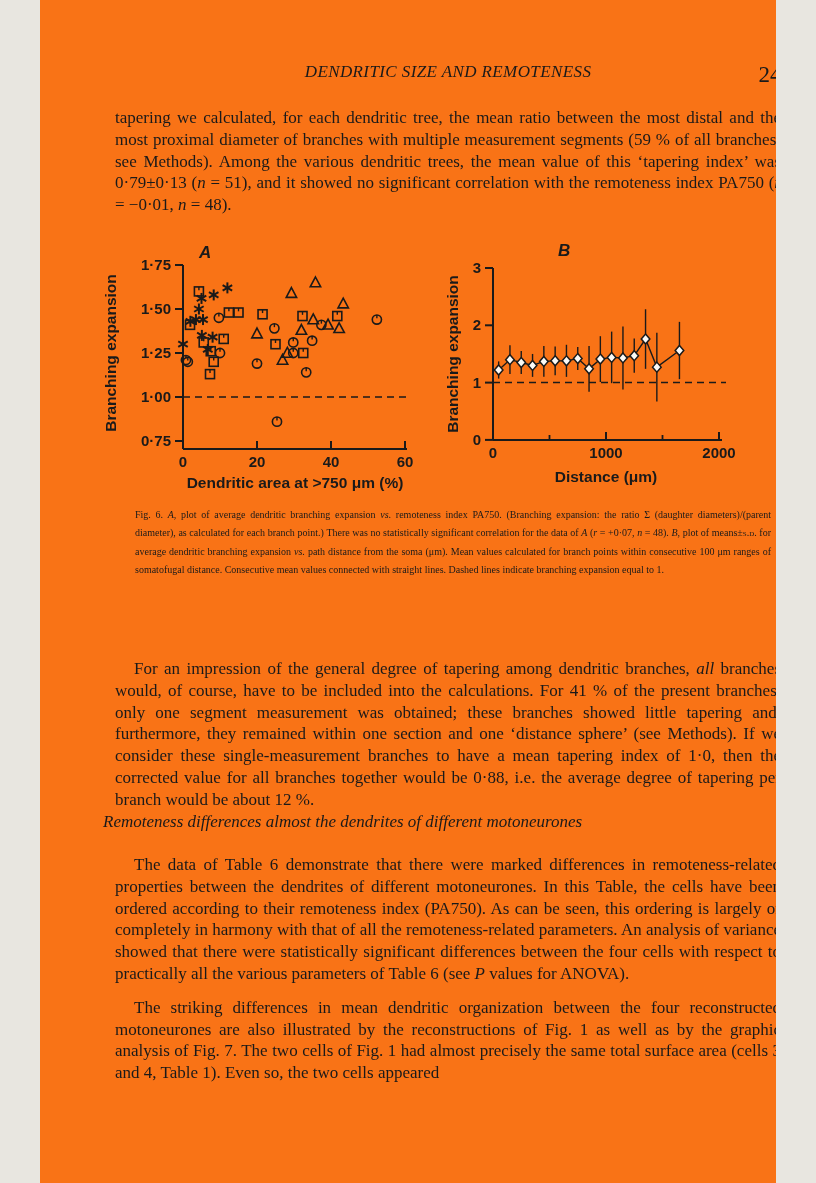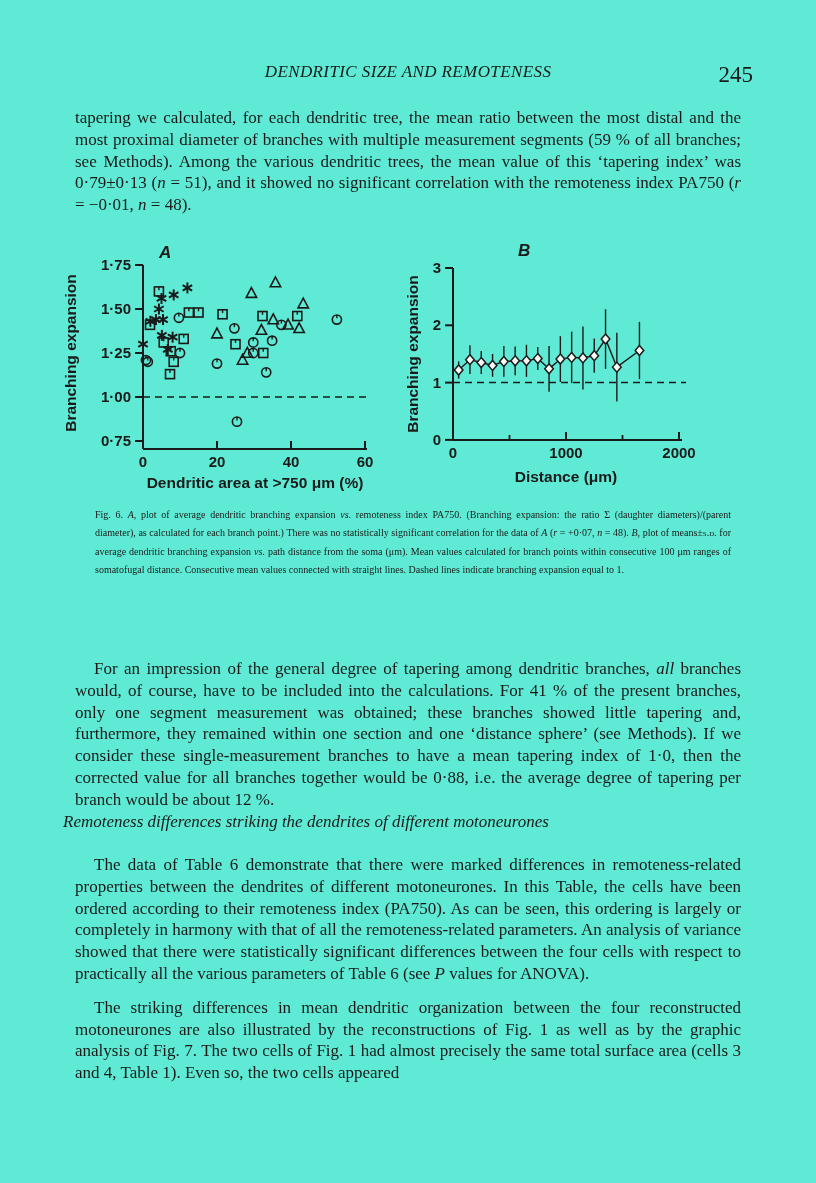--- a/index.html
+++ b/index.html
@@ -1,20 +1,20 @@
 <!DOCTYPE html>
 <html><head>
 <meta charset="utf-8">
 <style>
   html,body{margin:0;padding:0;background:#e8e6e0;}
   .page{
     position:relative;
-    width:816px;height:1183px;
+    width:736px;height:1183px;
     margin:0 auto;
-    background:#5eead4;
+    background:#f97316;
     color:#1a1a1a;
     font-family:"Liberation Serif", serif;
     overflow:hidden;
   }
   .runhead{position:absolute;top:62px;left:63px;width:690px;height:24px;}
   .runhead .rtitle{
     display:block;text-align:center;
     font-style:italic;font-size:17px;letter-spacing:0.4px;
   }
   .runhead .pageno{position:absolute;right:0;top:0;font-size:23px;}
@@ -240,20 +240,20 @@
   </div>
 
   <div class="caption">
     <p style="margin:0"><span>Fig. 6. </span><span style="font-style: italic;">A</span><span>, plot of average dendritic branching expansion </span><span style="font-style: italic;">vs.</span><span> remoteness index PA750. (Branching expansion: the ratio Σ (daughter diameters)/(parent diameter), as calculated for each branch point.) There was no statistically significant correlation for the data of </span><span style="font-style: italic;">A</span><span> (</span><span style="font-style: italic;">r</span><span> = +0·07, </span><span style="font-style: italic;">n</span><span> = 48). </span><span style="font-style: italic;">B</span><span>, plot of means±</span><span class="sc">s.d.</span><span> for average dendritic branching expansion </span><span style="font-style: italic;">vs.</span><span> path distance from the soma (μm). Mean values calculated for branch points within consecutive 100 μm ranges of somatofugal distance. Consecutive mean values connected with straight lines. Dashed lines indicate branching expansion equal to 1.</span></p>
   </div>
 
   <div class="body-par" id="p2">
     <p class="indent"><span>For an impression of the general degree of tapering among dendritic branches, </span><span style="font-style: italic;">all</span><span> branches would, of course, have to be included into the calculations. For 41 % of the present branches, only one segment measurement was obtained; these branches showed little tapering and, furthermore, they remained within one section and one ‘distance sphere’ (see Methods). If we consider these single-measurement branches to have a mean tapering index of 1·0, then the corrected value for all branches together would be 0·88, i.e. the average degree of tapering per branch would be about 12 %.</span></p>
   </div>
 
-  <div id="heading">Remoteness differences striking the dendrites of different motoneurones</div>
+  <div id="heading">Remoteness differences almost the dendrites of different motoneurones</div>
 
   <div class="body-par" id="p3p4">
     <p class="indent"><span>The data of Table 6 demonstrate that there were marked differences in remoteness-related properties between the dendrites of different motoneurones. In this Table, the cells have been ordered according to their remoteness index (PA750). As can be seen, this ordering is largely or completely in harmony with that of all the remoteness-related parameters. An analysis of variance showed that there were statistically significant differences between the four cells with respect to practically all the various parameters of Table 6 (see </span><span style="font-style: italic;">P</span><span> values for ANOVA).</span></p>
     <p class="indent"><span>The striking differences in mean dendritic organization between the four reconstructed motoneurones are also illustrated by the reconstructions of Fig. 1 as well as by the graphic analysis of Fig. 7. The two cells of Fig. 1 had almost precisely the same total surface area (cells 3 and 4, Table 1). Even so, the two cells appeared</span></p>
   </div>
 
 </div>
 
 </body></html>

